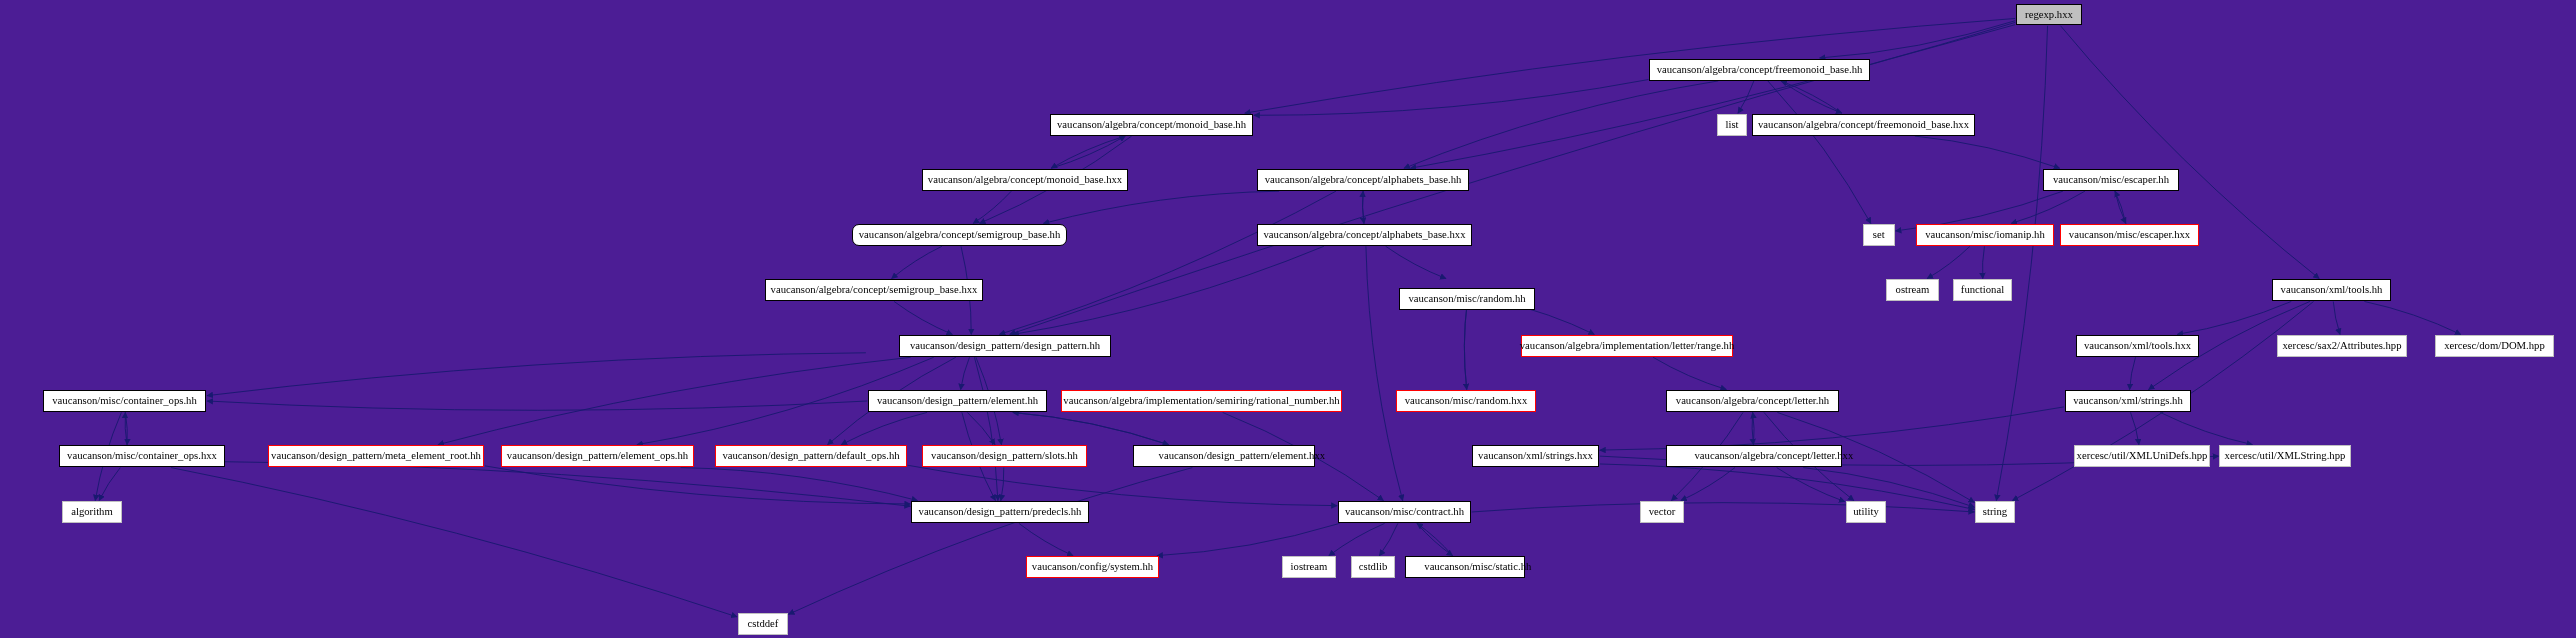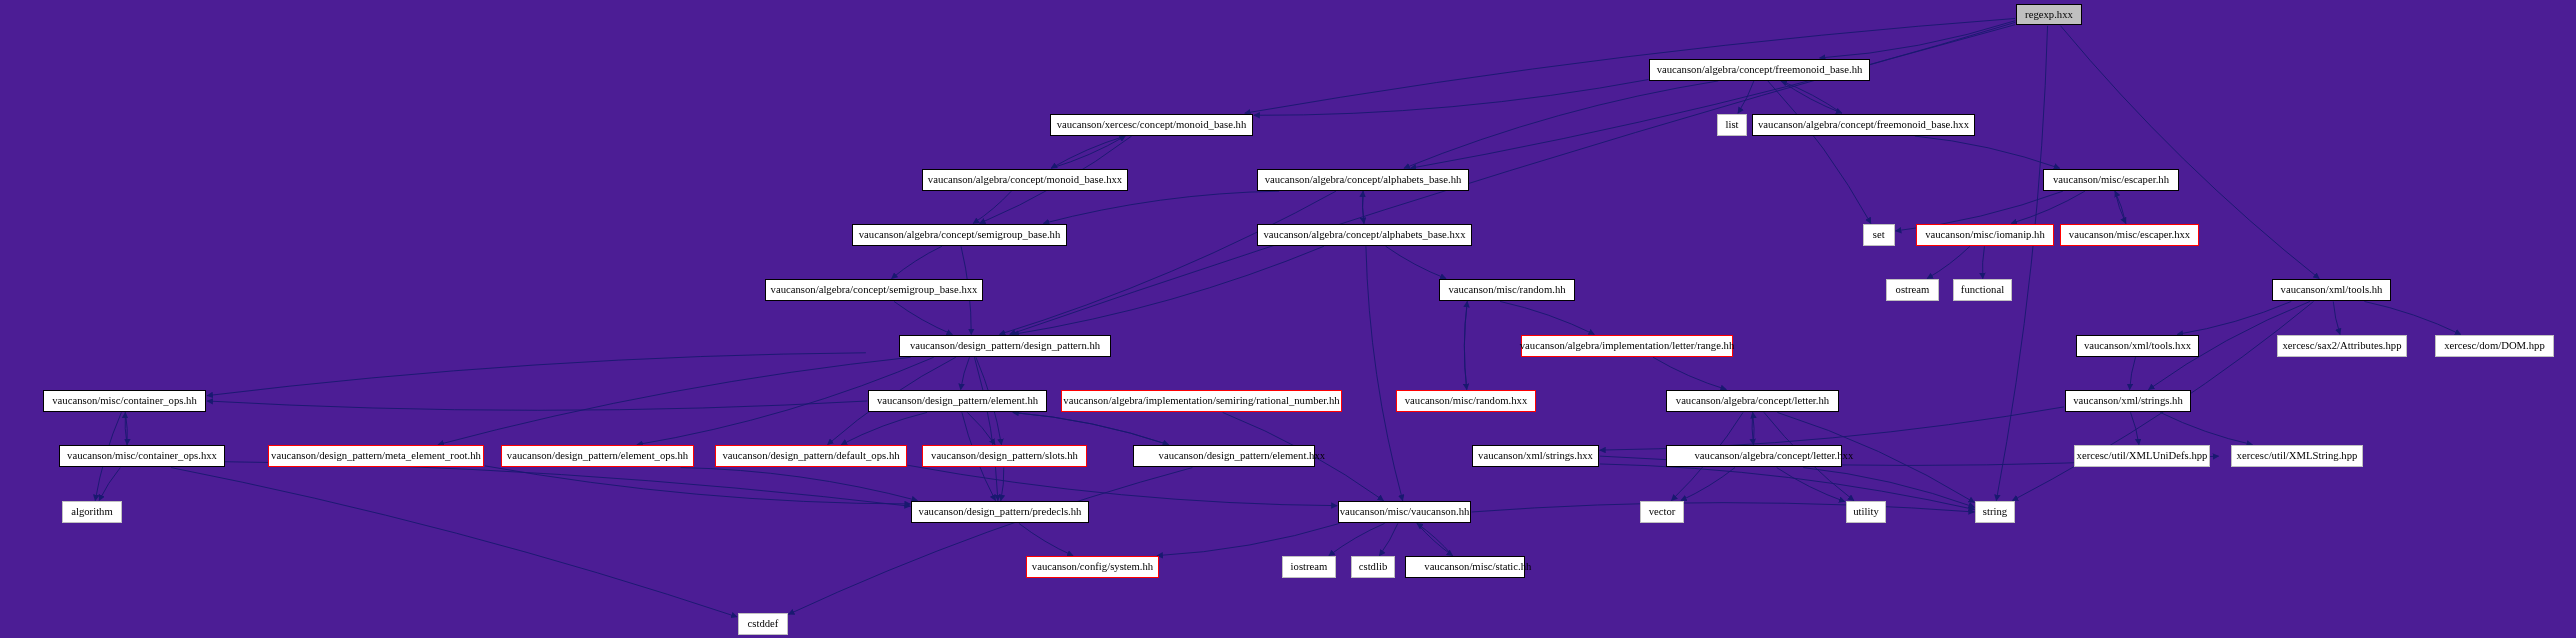--- a/index.html
+++ b/index.html
@@ -129,31 +129,31 @@
       <path d="M 1707.2129032258065 576 Q 1826.88 624.0255483870968 1931.7870967741935 699" fill="none" stroke="#191970" stroke-width="1.3" marker-end="url(#arrow)"></path>
       <path d="M 1907.315245478036 344 Q 1911.7 524.5821705426357 1958.684754521964 699" fill="none" stroke="#191970" stroke-width="1.3" marker-end="url(#arrow)"></path>
       <path d="M 238.64957264957266 653 Q 640.4569570017262 732.1115144136808 1029 861.5028184892898" fill="none" stroke="#191970" stroke-width="1.3" marker-end="url(#arrow)"></path>
       <path d="M 1664.965811965812 653 Q 1374.1036800424388 731.0227832879065 1101 857.9192546583851" fill="none" stroke="#191970" stroke-width="1.3" marker-end="url(#arrow)"></path>
     </svg>
   <div id="nodes-layer">
       <div class="node root" style="left: 2016px; top: 3.6px; width: 66px;">regexp.hxx</div>
       <div class="node black" style="left: 1649px; top: 59px; width: 221px;">vaucanson/algebra/concept/freemonoid_base.hh</div>
       <div class="node " style="left: 1717px; top: 114px; width: 30px;">list</div>
       <div class="node black" style="left: 1752px; top: 114px; width: 223px;">vaucanson/algebra/concept/freemonoid_base.hxx</div>
-      <div class="node black" style="left: 1050px; top: 114px; width: 203px;">vaucanson/xercesc/concept/monoid_base.hh</div>
+      <div class="node black" style="left: 1050px; top: 114px; width: 203px;">vaucanson/algebra/concept/monoid_base.hh</div>
       <div class="node black" style="left: 922px; top: 169px; width: 206px;">vaucanson/algebra/concept/monoid_base.hxx</div>
       <div class="node black" style="left: 1257px; top: 169px; width: 212px;">vaucanson/algebra/concept/alphabets_base.hh</div>
       <div class="node black" style="left: 2043px; top: 169px; width: 136px;">vaucanson/misc/escaper.hh</div>
-      <div class="node black" style="left: 852px; top: 224px; width: 215px;">vaucanson/algebra/concept/semigroup_base.hh</div>
+      <div class="node black" style="left: 852px; top: 224px; width: 215px; border-radius: 7px;">vaucanson/algebra/concept/semigroup_base.hh</div>
       <div class="node black" style="left: 1257px; top: 224px; width: 215px;">vaucanson/algebra/concept/alphabets_base.hxx</div>
       <div class="node " style="left: 1863px; top: 224px; width: 31.5px;">set</div>
       <div class="node red" style="left: 1916px; top: 224px; width: 138px;">vaucanson/misc/iomanip.hh</div>
       <div class="node red" style="left: 2060px; top: 224px; width: 139px;">vaucanson/misc/escaper.hxx</div>
       <div class="node black" style="left: 765px; top: 279px; width: 218px;">vaucanson/algebra/concept/semigroup_base.hxx</div>
-      <div class="node black" style="left: 1399px; top: 279px; width: 136px; margin-left: 40px;">vaucanson/misc/random.hh</div>
+      <div class="node black" style="left: 1399px; top: 288px; width: 136px;">vaucanson/misc/random.hh</div>
       <div class="node " style="left: 1886px; top: 279px; width: 53px;">ostream</div>
       <div class="node " style="left: 1953px; top: 279px; width: 59px;">functional</div>
       <div class="node black" style="left: 2272px; top: 279px; width: 119px;">vaucanson/xml/tools.hh</div>
       <div class="node black" style="left: 867px; top: 335px; width: 212px; margin-left: 32px;">vaucanson/design_pattern/design_pattern.hh</div>
       <div class="node red" style="left: 1521px; top: 335px; width: 212px;">vaucanson/algebra/implementation/letter/range.hh</div>
       <div class="node black" style="left: 2076px; top: 335px; width: 123px;">vaucanson/xml/tools.hxx</div>
       <div class="node " style="left: 2277px; top: 335px; width: 130px;">xercesc/sax2/Attributes.hpp</div>
       <div class="node " style="left: 2435px; top: 335px; width: 119px;">xercesc/dom/DOM.hpp</div>
       <div class="node black" style="left: 43px; top: 390px; width: 163px;">vaucanson/misc/container_ops.hh</div>
       <div class="node black" style="left: 868px; top: 390px; width: 179px;">vaucanson/design_pattern/element.hh</div>
@@ -163,24 +163,24 @@
       <div class="node black" style="left: 2065px; top: 390px; width: 126px;">vaucanson/xml/strings.hh</div>
       <div class="node black" style="left: 59px; top: 445px; width: 166px;">vaucanson/misc/container_ops.hxx</div>
       <div class="node red" style="left: 268px; top: 445px; width: 216px;">vaucanson/design_pattern/meta_element_root.hh</div>
       <div class="node red" style="left: 501px; top: 445px; width: 193px;">vaucanson/design_pattern/element_ops.hh</div>
       <div class="node red" style="left: 715px; top: 445px; width: 192px;">vaucanson/design_pattern/default_ops.hh</div>
       <div class="node red" style="left: 922px; top: 445px; width: 165px;">vaucanson/design_pattern/slots.hh</div>
       <div class="node black" style="left: 1133px; top: 445px; width: 182px; padding-left: 40px;">vaucanson/design_pattern/element.hxx</div>
       <div class="node black" style="left: 1472px; top: 445px; width: 127px;">vaucanson/xml/strings.hxx</div>
       <div class="node black" style="left: 1666px; top: 445px; width: 176px; padding-left: 44px;">vaucanson/algebra/concept/letter.hxx</div>
       <div class="node " style="left: 2074px; top: 445px; width: 136px;">xercesc/util/XMLUniDefs.hpp</div>
-      <div class="node " style="left: 2219px; top: 445px; width: 132px; margin-left: 12px;">xercesc/util/XMLString.hpp</div>
+      <div class="node " style="left: 2219px; top: 445px; width: 132px;">xercesc/util/XMLString.hpp</div>
       <div class="node " style="left: 62px; top: 501px; width: 60px;">algorithm</div>
       <div class="node black" style="left: 911px; top: 501px; width: 178px;">vaucanson/design_pattern/predecls.hh</div>
-      <div class="node black" style="left: 1338px; top: 501px; width: 133px;">vaucanson/misc/vaucanson.hh</div>
+      <div class="node black" style="left: 1338px; top: 501px; width: 133px;">vaucanson/misc/contract.hh</div>
       <div class="node " style="left: 1640px; top: 501px; width: 44px;">vector</div>
       <div class="node " style="left: 1846px; top: 501px; width: 40px;">utility</div>
       <div class="node " style="left: 1975px; top: 501px; width: 40px;">string</div>
       <div class="node red" style="left: 1026px; top: 556px; width: 133px;">vaucanson/config/system.hh</div>
       <div class="node " style="left: 1282px; top: 556px; width: 54px;">iostream</div>
       <div class="node " style="left: 1351px; top: 556px; width: 44px;">cstdlib</div>
       <div class="node black" style="left: 1405px; top: 556px; width: 120px; padding-left: 30px;">vaucanson/misc/static.hh</div>
       <div class="node " style="left: 738px; top: 613px; width: 50px;">cstddef</div>
     </div>
 </div>

